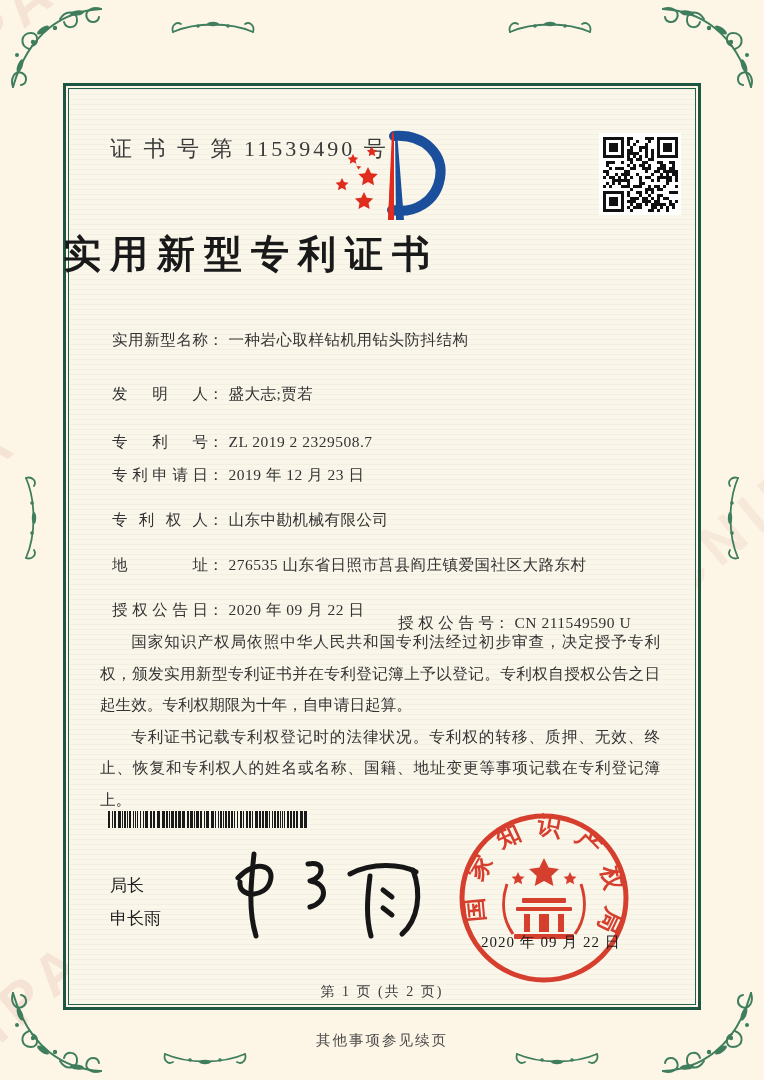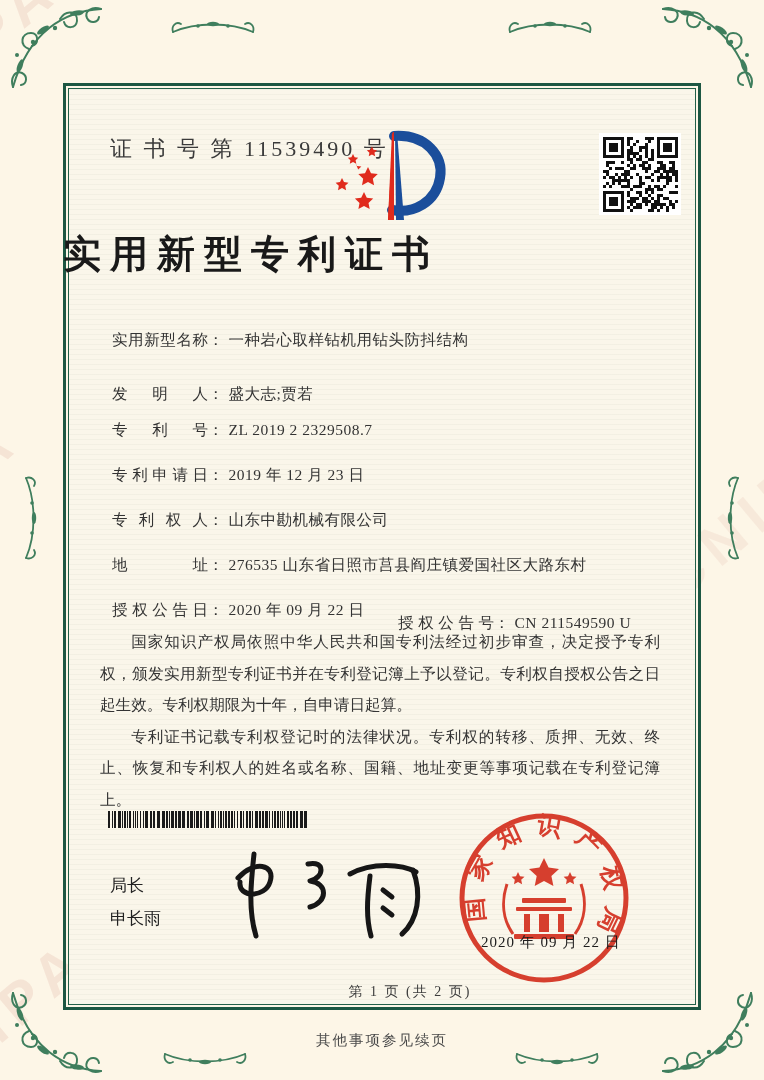--- a/index.html
+++ b/index.html
@@ -54,21 +54,21 @@
   .body-text p{margin:0;text-indent:2em;}
   
   .barcode{position:absolute;left:108px;top:811px;}
   .signer{position:absolute;left:110px;top:869px;
           font-family:"Liberation Sans","DejaVu Sans",sans-serif;
           font-size:17px;color:#222;line-height:33px;}
   .signature{position:absolute;left:220px;top:848px;}
   .seal{position:absolute;left:455px;top:806px;}
   .seal-date{position:absolute;left:481px;top:933px;font-size:15px;letter-spacing:1px;color:#1c1c1c;z-index:6;}
   .page-num{position:absolute;left:63px;top:983px;width:638px;text-align:center;
-            font-size:14px;letter-spacing:2px;color:#3c3c3c;padding-left:28px;}
+            font-size:14px;letter-spacing:2px;color:#3c3c3c;}
   .continuation{position:absolute;left:0;top:1031px;width:764px;text-align:center;
                 font-size:14.5px;letter-spacing:2px;color:#4a4a4a;}
 </style>
 </head>
 <body>
 
 <div class="page">
 
   <div class="wm" style="left:-150px;top:20px;">CNIPA</div>
   <div class="wm" style="left:455px;top:310px;opacity:.85;">CNIPA</div>
@@ -477,21 +477,21 @@
   </div>
 
   <h1 class="title">实用新型专利证书</h1>
 
   <div class="frow" style="top:330px;">
     <span class="flabel">实用新型名称</span><span class="colon">：</span><span class="fvalue">一种岩心取样钻机用钻头防抖结构</span>
   </div>
   <div class="frow" style="top:384px;">
     <span class="flabel">发明人</span><span class="colon">：</span><span class="fvalue">盛大志;贾若</span>
   </div>
-  <div class="frow" style="top:420px;">
+  <div class="frow" style="top:432px;">
     <span class="flabel">专利号</span><span class="colon">：</span><span class="fvalue">ZL 2019 2 2329508.7</span>
   </div>
   <div class="frow" style="top:465px;">
     <span class="flabel">专利申请日</span><span class="colon">：</span><span class="fvalue">2019 年 12 月 23 日</span>
   </div>
   <div class="frow" style="top:510px;">
     <span class="flabel">专利权人</span><span class="colon">：</span><span class="fvalue">山东中勘机械有限公司</span>
   </div>
   <div class="frow" style="top:555px;">
     <span class="flabel">地址</span><span class="colon">：</span><span class="fvalue">276535 山东省日照市莒县阎庄镇爱国社区大路东村</span>

